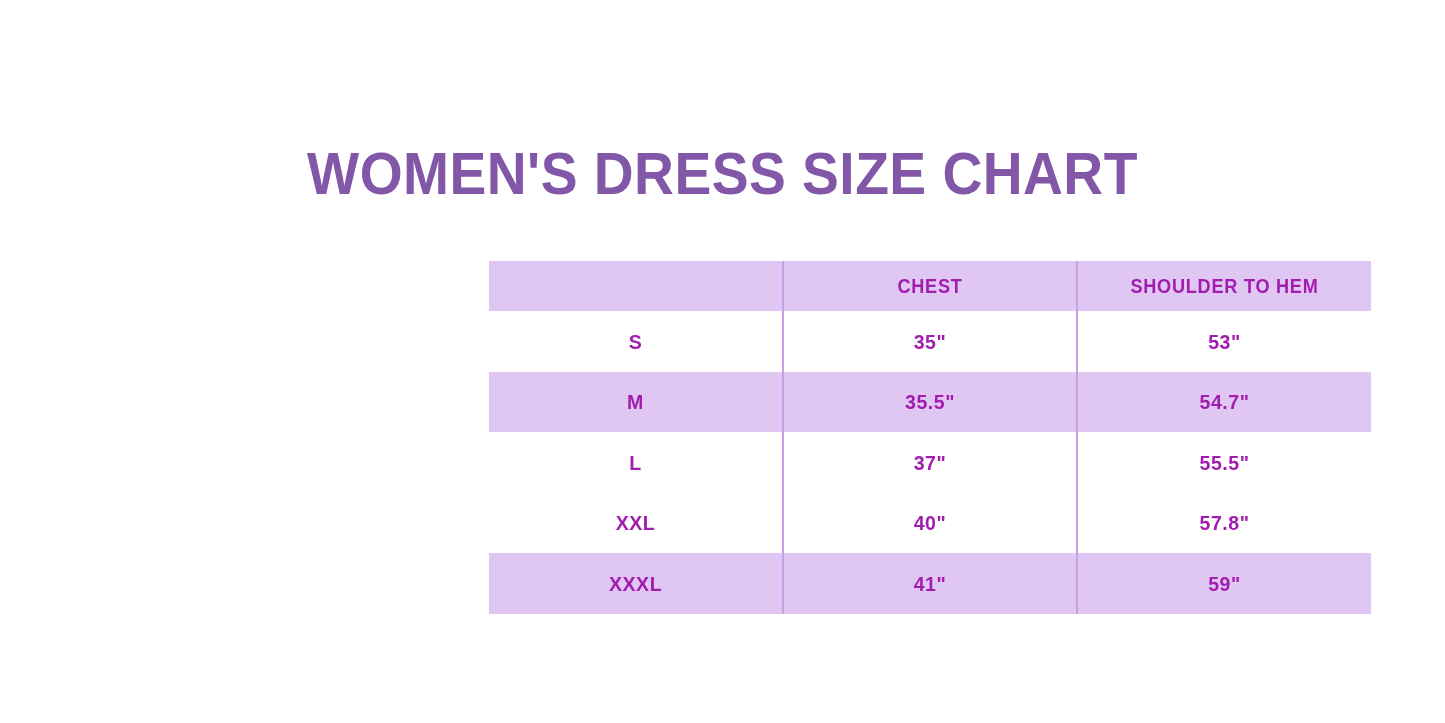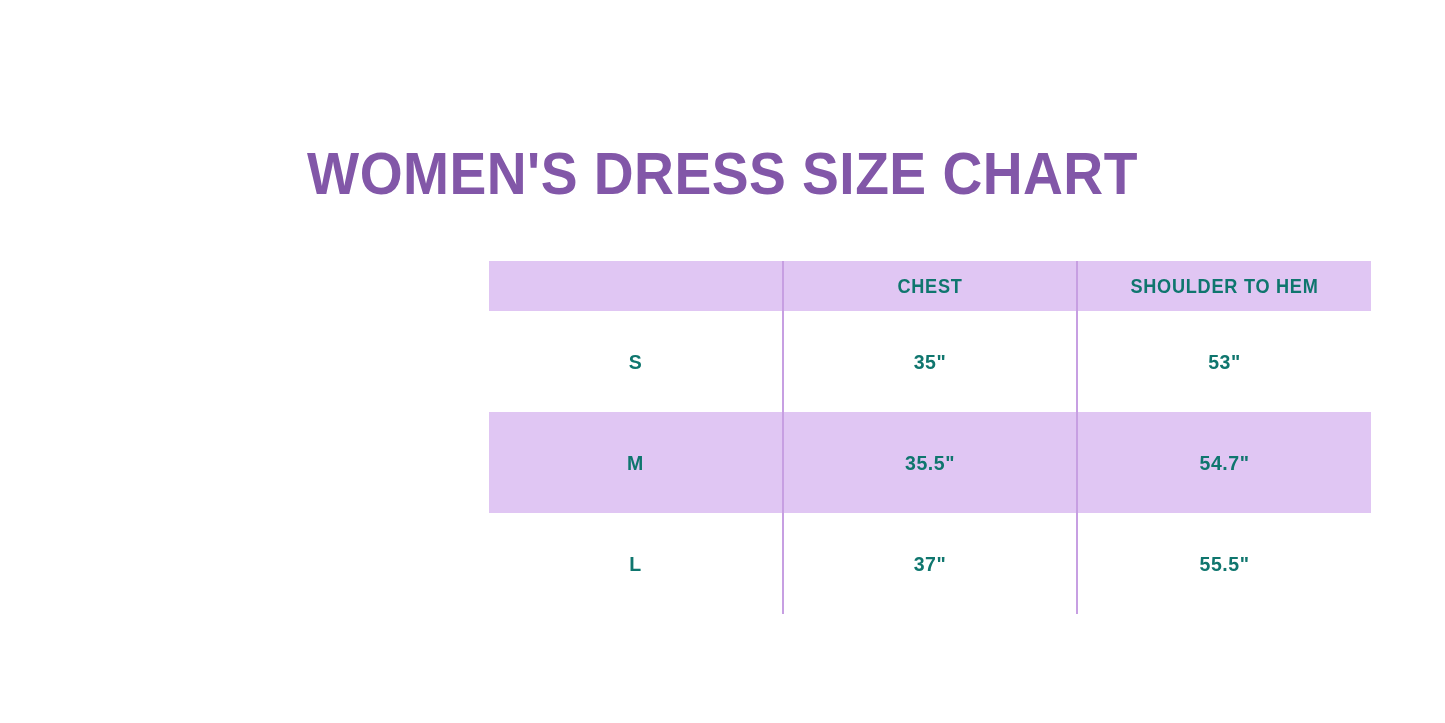--- a/index.html
+++ b/index.html
@@ -61,21 +61,21 @@
   table.size-table col.col-size   { width: 294px; }
   table.size-table col.col-chest  { width: 294px; }
   table.size-table col.col-hem    { width: 294px; }
 
   table.size-table th,
   table.size-table td {
     height: 50.4px;
     padding: 0;
     text-align: center;
     vertical-align: middle;
-    color: #0f766e;
+    color: #a21caf;
     font-family: "Liberation Sans", sans-serif;
     font-weight: 700;
     font-size: 21px;
     letter-spacing: 0.6px;
     white-space: nowrap;
   }
 
   table.size-table th {
     font-size: 19.5px;
     letter-spacing: 0.8px;
@@ -167,19 +167,41 @@
           </td>
           <td class="sep">
             <span class="cell-inner">37"</span>
           </td>
           <td class="sep">
             <span class="cell-inner">55.5"</span>
           </td>
         </tr>
 
 
-
+        <tr class="plain">
+          <td>
+            <span class="cell-inner">XXL</span>
+          </td>
+          <td class="sep">
+            <span class="cell-inner">40"</span>
+          </td>
+          <td class="sep">
+            <span class="cell-inner">57.8"</span>
+          </td>
+        </tr>
+
+        <tr class="band">
+          <td>
+            <span class="cell-inner">XXXL</span>
+          </td>
+          <td class="sep">
+            <span class="cell-inner">41"</span>
+          </td>
+          <td class="sep">
+            <span class="cell-inner">59"</span>
+          </td>
+        </tr>
 
       </tbody>
     </table>
   </div>
 
 </div>
 
 </body></html>

